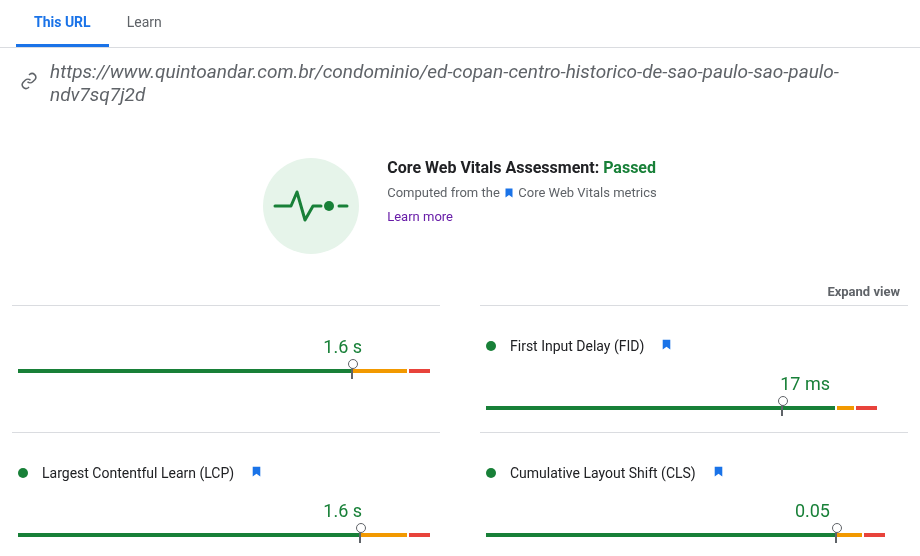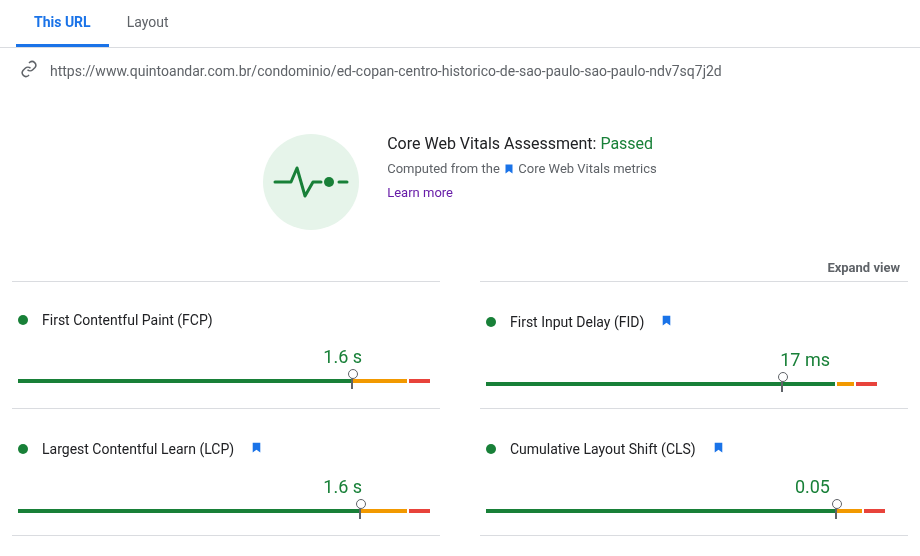--- a/index.html
+++ b/index.html
@@ -4,25 +4,25 @@
   <style>
     * { box-sizing: border-box; margin: 0; padding: 0; }
     body { font-family: Roboto, Arial, sans-serif; color: #202124; width: 920px; background: #fff; }
     
     .tabs { display: flex; border-bottom: 1px solid #dadce0; padding: 0 16px; }
     .tab { padding: 14px 18px; font-size: 14px; color: #5f6368; cursor: pointer; border-bottom: 3px solid transparent; }
     .tab.active { color: #1a73e8; border-bottom-color: #1a73e8; font-weight: 700; }
     
     .url-row { display: flex; align-items: center; padding: 12px 20px 8px; gap: 12px; }
     .url-icon { color: #5f6368; }
-    .url-text { font-size: 14px; color: #5f6368; }
+    .url-text { font-size: 19px; color: #5f6368; font-style: italic; }
     
     .assessment { display: flex; align-items: flex-start; justify-content: center; gap: 28px; padding: 44px 0 20px; }
     .pulse-circle { width: 96px; height: 96px; border-radius: 50%; background: #e6f4ea; display: flex; align-items: center; justify-content: center; }
-    .assessment-text h2 { font-size: 16px; font-weight: 400; margin-bottom: 6px; }
+    .assessment-text h2 { font-size: 16px; font-weight: 700; margin-bottom: 6px; }
     .passed { color: #188038; }
     .assessment-text p { font-size: 13px; color: #5f6368; line-height: 1.6; }
     .bookmark-inline { color: #1a73e8; vertical-align: -2px; }
     .learn-more { color: #681da8; font-size: 13px; text-decoration: none; display: inline-block; }
     
     .expand-row { text-align: right; padding: 10px 20px 6px; font-size: 13px; color: #5f6368; font-weight: bold; }
     
     .metrics { display: grid; grid-template-columns: 1fr 1fr; gap: 0 40px; padding: 0 12px; }
     .metric { padding: 30px 6px 18px; border-top: 1px solid #dadce0; }
     .metric-header { display: flex; align-items: center; gap: 14px; margin-bottom: 18px; }
@@ -39,21 +39,21 @@
     .marker { position: absolute; top: 0; width: 2px; height: 16px; background: #5f6368; }
     .marker::before { content: ""; position: absolute; top: -4px; left: -3px; width: 8px; height: 8px; border-radius: 50%; background: #fff; border: 1px solid #5f6368; }
 
     .metric-border-bottom { border-bottom: 1px solid #dadce0; }
   </style>
 </head>
 <body>
 
 <div class="tabs">
   <div class="tab active">This URL</div>
-  <div class="tab">Layout</div>
+  <div class="tab">Learn</div>
 </div>
 
 <div class="url-row">
   <span class="url-icon">
     <svg width="18" height="18" viewBox="0 0 24 24" fill="none" stroke="currentColor" stroke-width="2">
         <path d="M10 13a5 5 0 0 0 7 0l3-3a5 5 0 0 0-7-7l-1 1"></path>
         <path d="M14 11a5 5 0 0 0-7 0l-3 3a5 5 0 0 0 7 7l1-1"></path>
       </svg>
   </span>
   <span class="url-text">https://www.quintoandar.com.br/condominio/ed-copan-centro-historico-de-sao-paulo-sao-paulo-ndv7sq7j2d</span>
@@ -77,24 +77,20 @@
       <span> Core Web Vitals metrics</span><br>
     </p>
     <a href="#" class="learn-more">Learn more</a>
   </div>
 </div>
 
 <div class="expand-row">Expand view</div>
 
 <div class="metrics" id="metrics-grid">
     <div class="metric">
-      <div class="metric-header">
-        <span class="dot"></span>
-        <span class="metric-name">First Contentful Paint (FCP)</span>
-      </div>
       <div class="metric-value">1.6 s</div>
       <div class="bar-wrap">
         <div class="bar">
           <div class="seg g" style="width:80%"></div>
           <div class="seg o" style="width:13%"></div>
           <div class="seg r" style="width:5%"></div>
         </div>
         <div class="marker" style="left:80%"></div>
       </div>
     </div>

